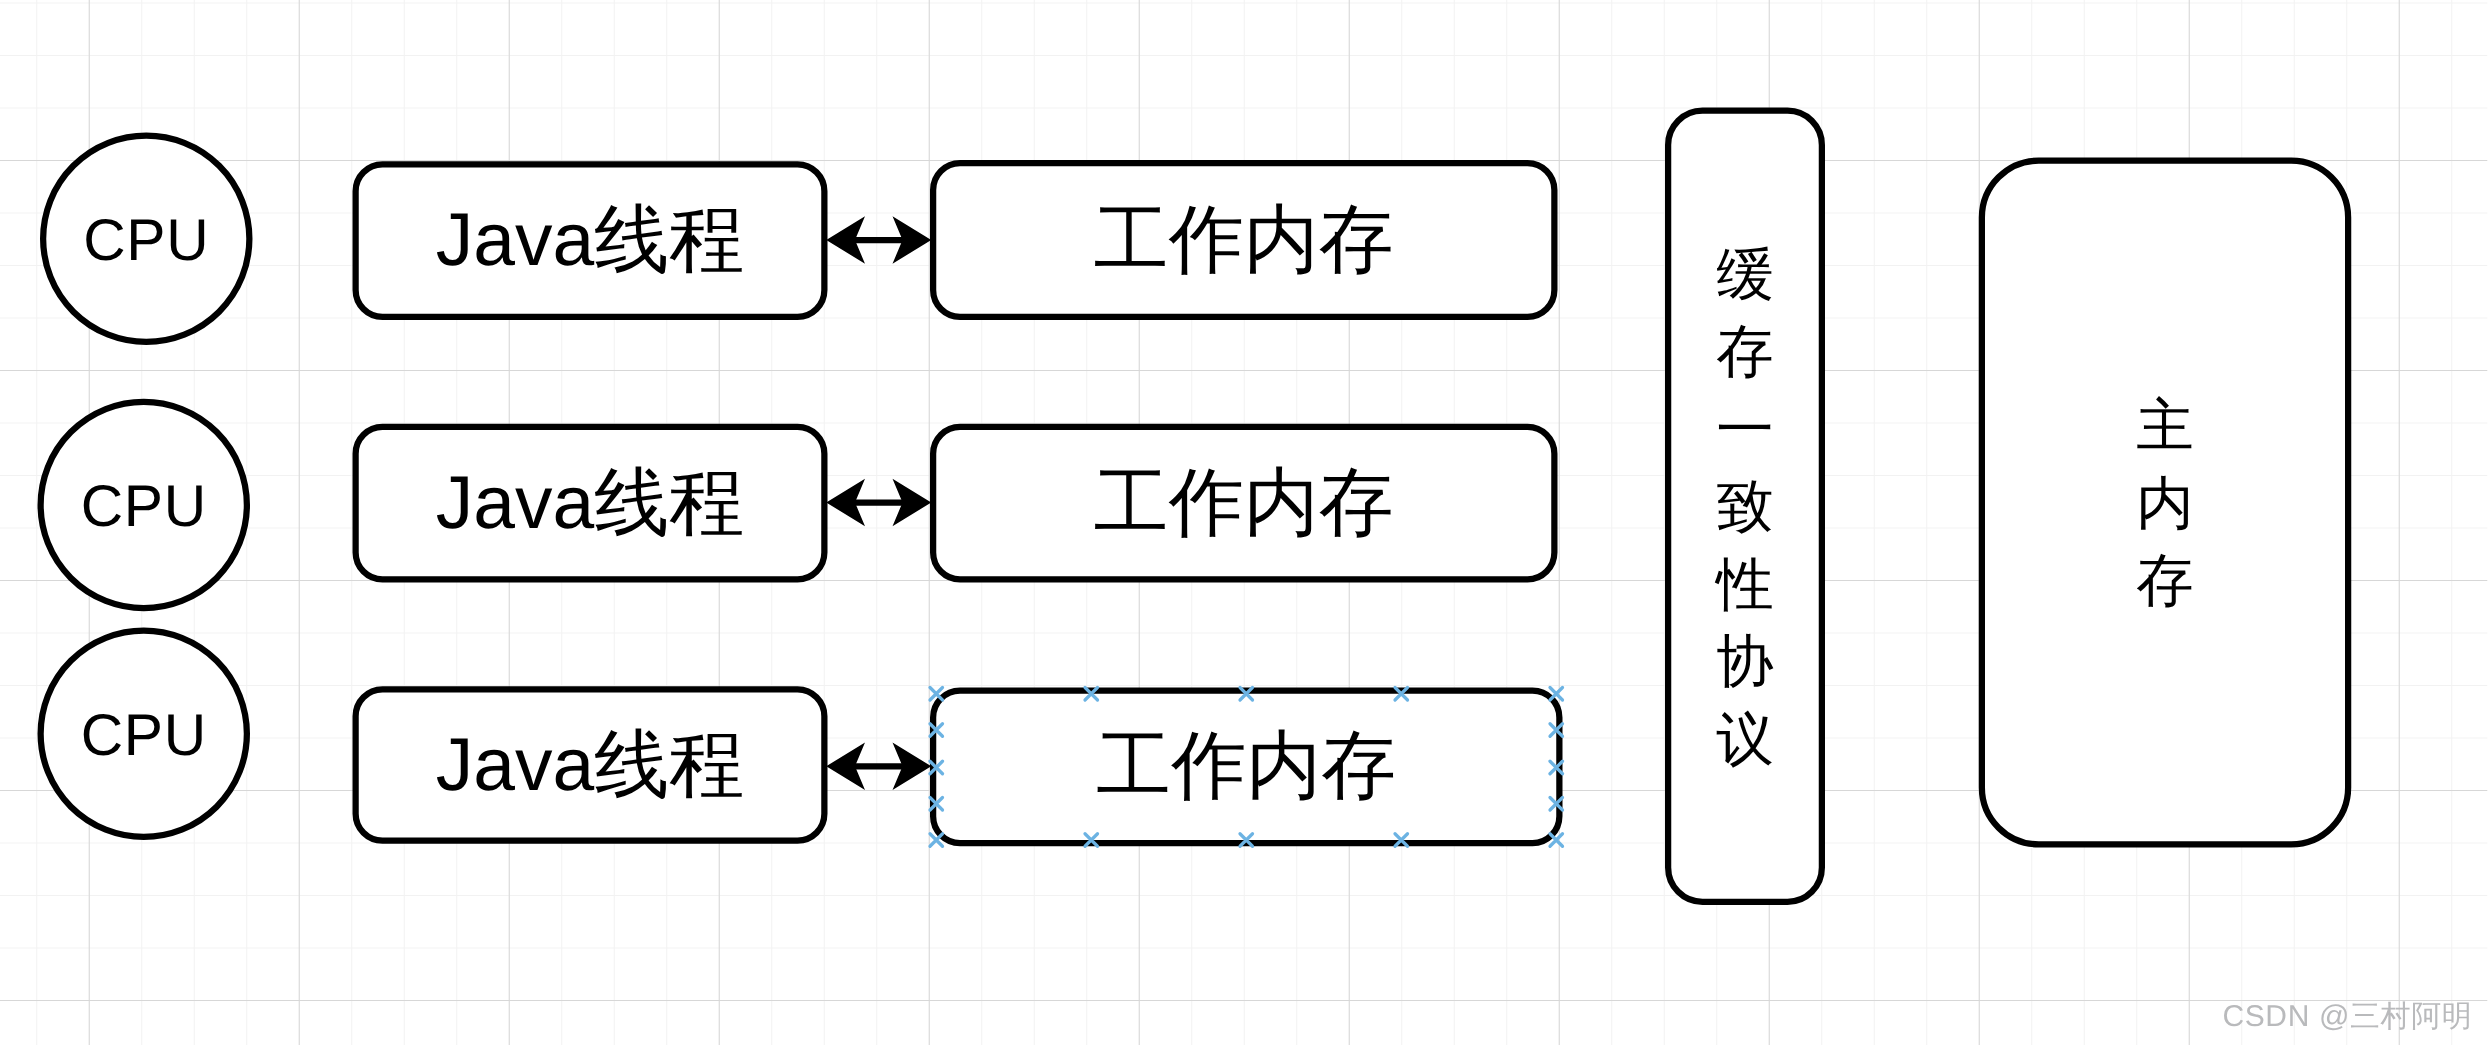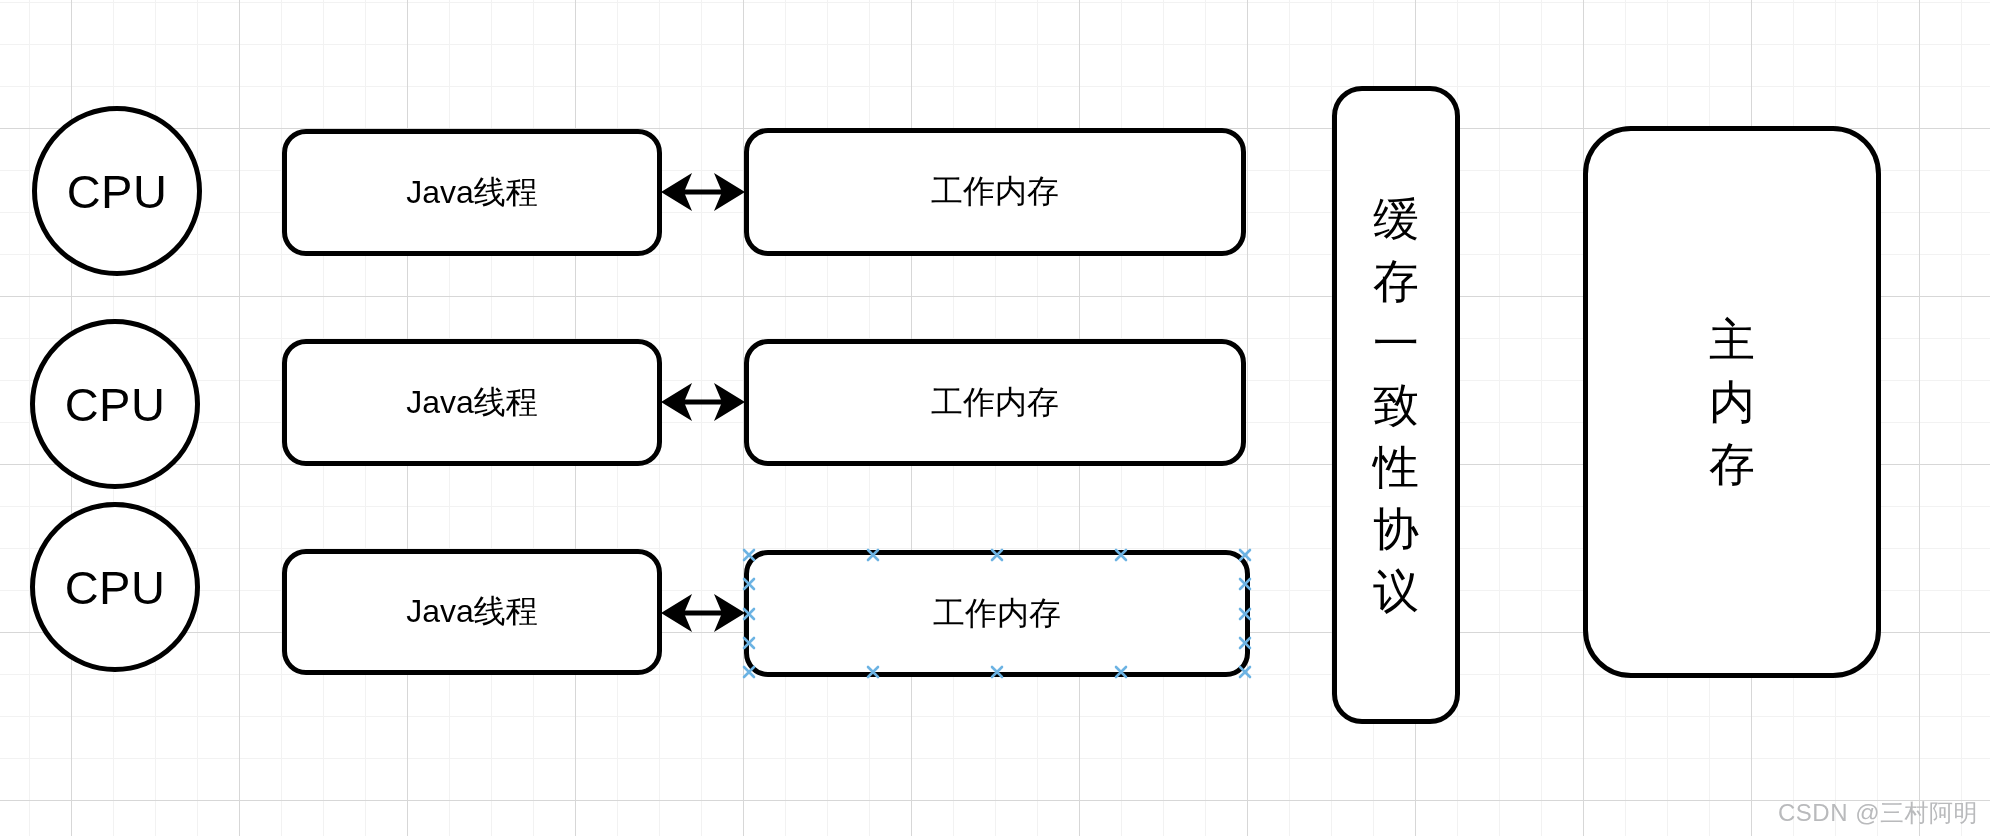--- a/index.html
+++ b/index.html
@@ -32,21 +32,21 @@
   }
   .cpu-circle {
     width: 170px;
     height: 170px;
     border-radius: 50%;
     font-size: 47px;
     letter-spacing: 0.5px;
   }
   .node-box {
     border-radius: 24px;
-    font-size: 32px;
+    font-size: 60px;
   }
   .tall-box {
     border-radius: 30px;
   }
   .main-box {
     border-radius: 48px;
   }
   .v-text {
     font-size: 46px;
     line-height: 62px;

